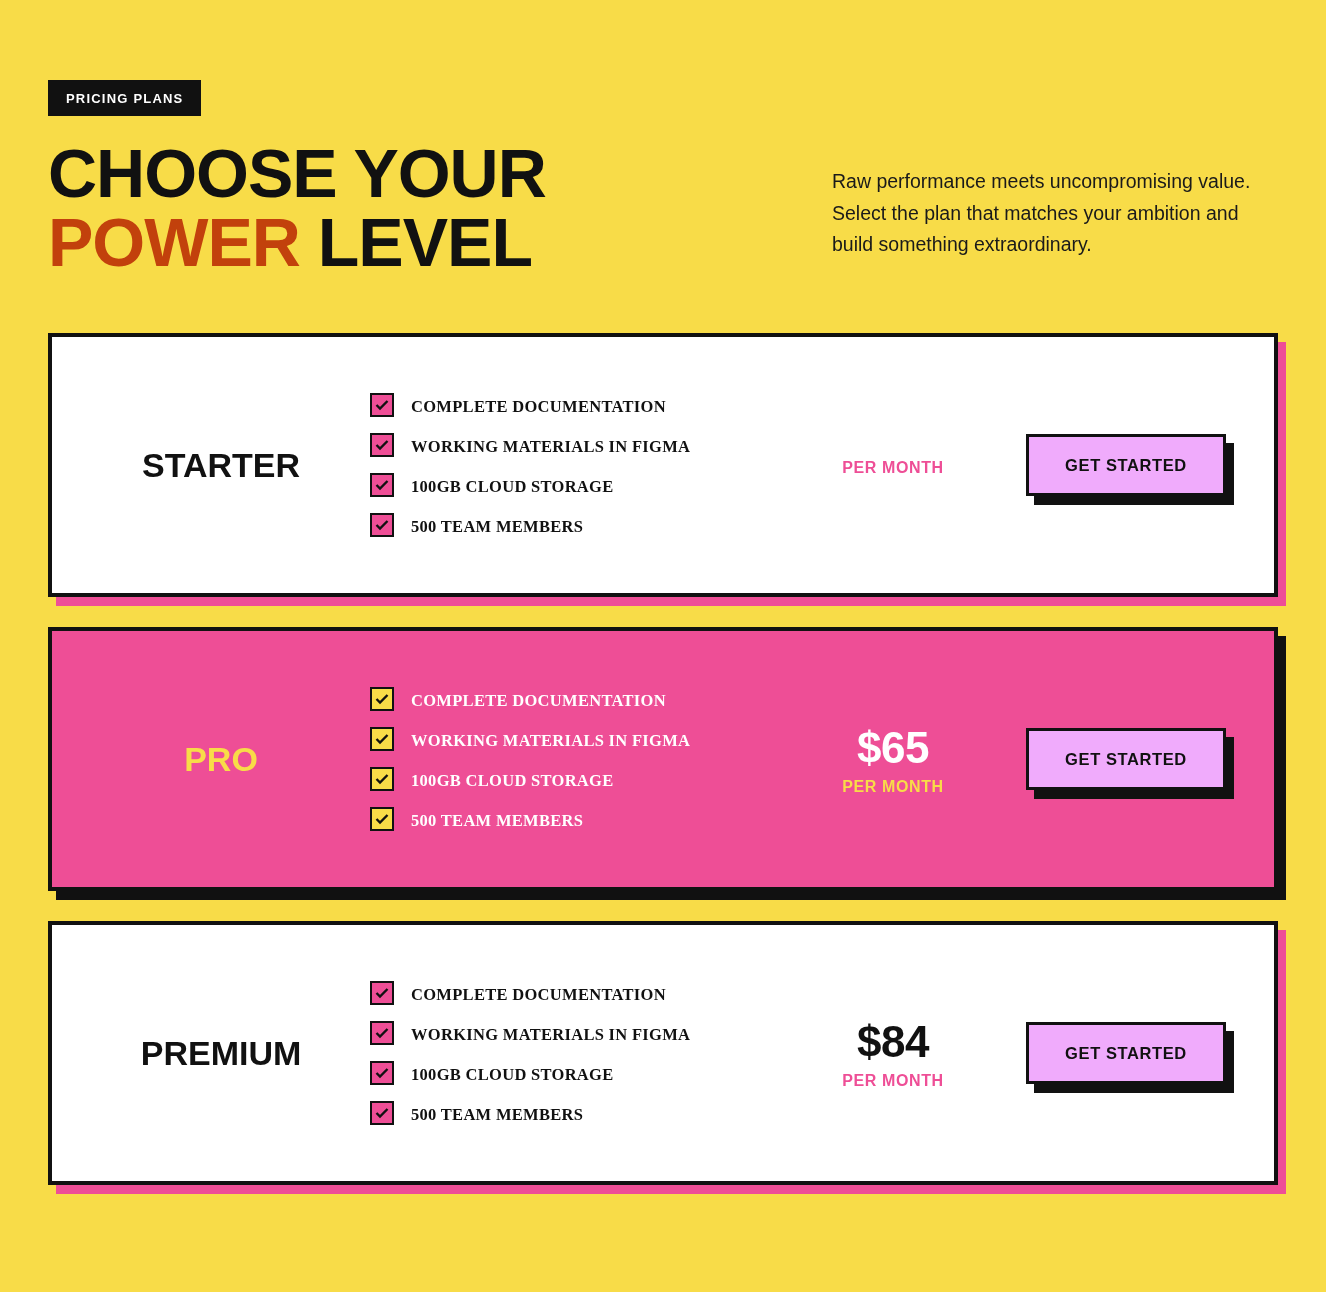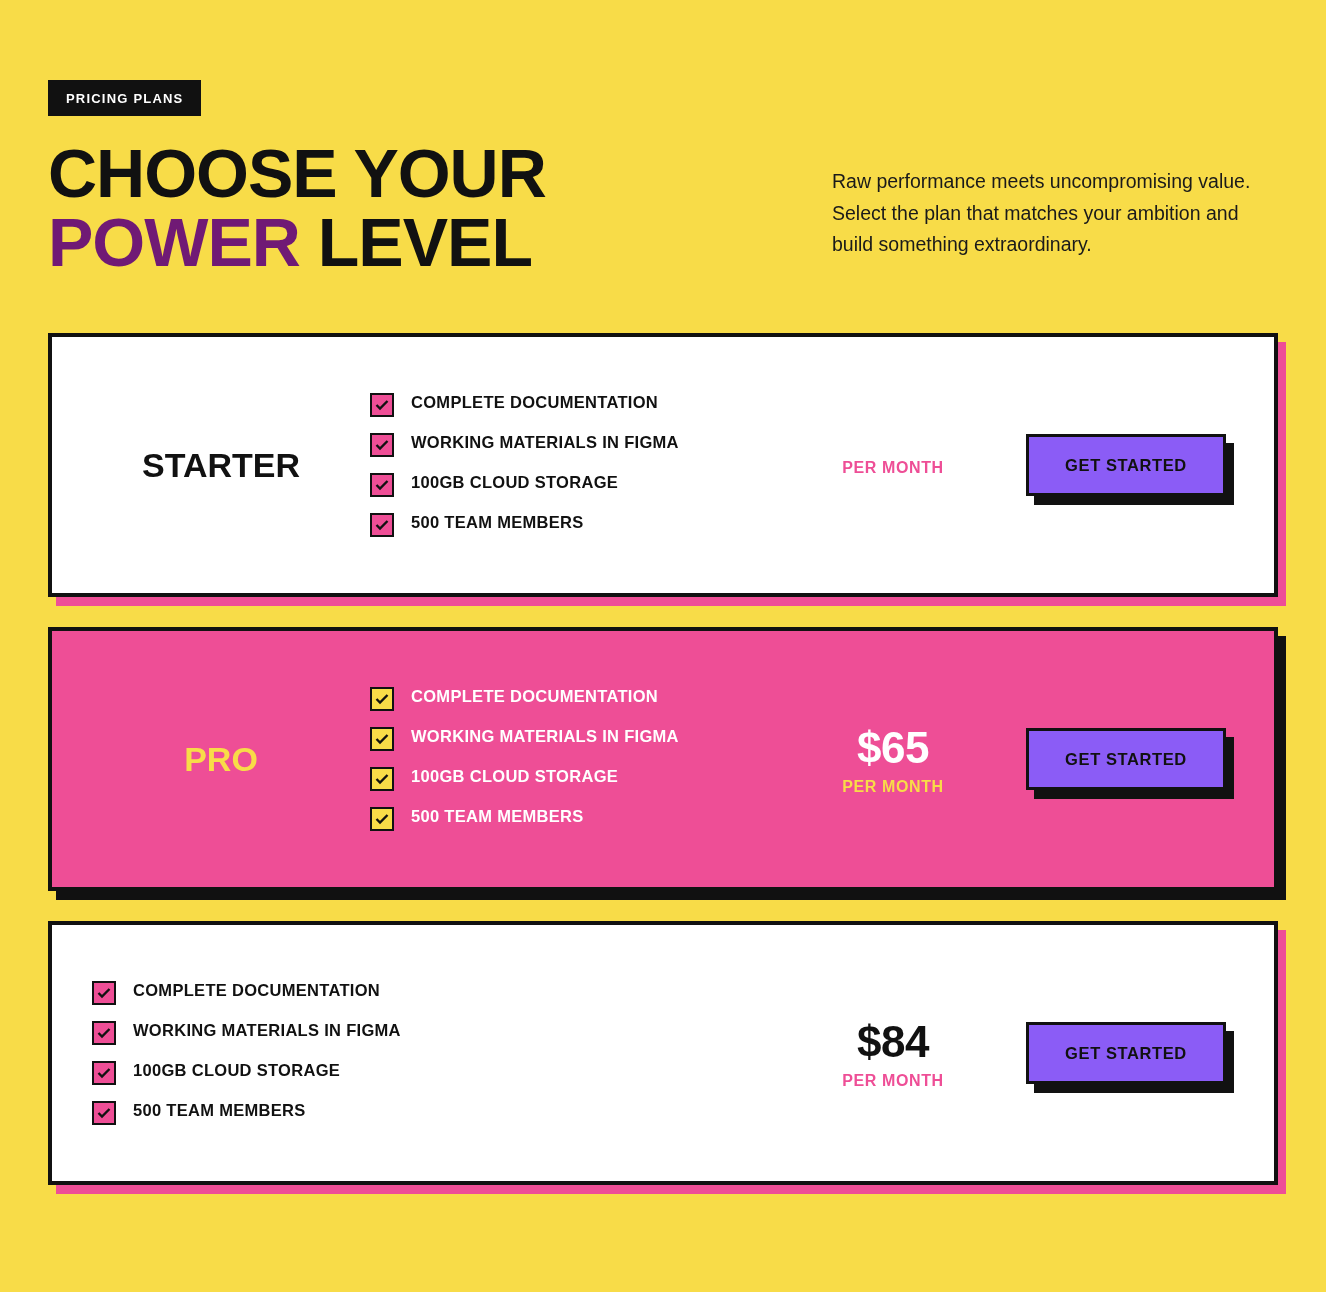--- a/index.html
+++ b/index.html
@@ -31,21 +31,21 @@
   }
   .headline {
     margin-top: 24px;
     font-size: 68px;
     line-height: 0.98;
     font-weight: 700;
     letter-spacing: -1px;
     color: #111111;
     text-transform: uppercase;
   }
-  .headline .pink { color: #701a75; }
+  .headline .pink { color: #c2410c; }
   .headline .l2 { display: block; margin-top: 2px; }
 
   .intro {
     position: absolute;
     left: 832px;
     top: 166px;
     width: 450px;
     font-size: 19.5px;
     line-height: 1.62;
     color: #1A1A1A;
@@ -87,22 +87,23 @@
     font-weight: 800;
     letter-spacing: 0px;
     text-transform: uppercase;
     color: #111111;
   }
   .plan-name.yellow { color: #F8DC48; }
 
   .features { flex: 1 1 auto; padding-left: 10px; }
   .feature {
     display: flex;
-    align-items: flex-start;
+    align-items: flex-end;
     margin-bottom: 16px;
+    font-family: Liberation Serif, serif;
   }
   .feature:last-child { margin-bottom: 0; }
   .check {
     width: 24px;
     height: 24px;
     flex: 0 0 24px;
     background: #EE4E96;
     border: 2px solid #111111;
     margin-right: 17px;
     display: flex;
@@ -151,21 +152,21 @@
     height: 62px;
   }
   .cta-shadow {
     position: absolute;
     left: 8px; top: 9px; right: -8px; bottom: -9px;
     background: #111111;
   }
   .cta {
     position: absolute;
     inset: 0;
-    background: #8b5cf6;
+    background: #f0abfc;
     border: 3px solid #111111;
     display: flex;
     align-items: center;
     justify-content: center;
     font-size: 16.5px;
     font-weight: bold;
     letter-spacing: 0.6px;
     text-transform: uppercase;
     color: #111111;
     cursor: pointer;
@@ -280,20 +281,21 @@
         <div class="cta-wrap">
           <div class="cta-shadow"></div>
           <button class="cta">GET STARTED</button>
         </div>
       </div>
     </div>
 
     <div class="card-wrap">
       <div class="shadow pinkish"></div>
       <div class="card white">
+        <div class="plan-name">PREMIUM</div>
         <div class="features">
           <div class="feature">
             <span class="check">
                 <svg width="14" height="12" viewBox="0 0 14 12">
                   <path d="M1.5 6 L5 9.5 L12.5 2" stroke="#111111" stroke-width="2.4" fill="none"></path>
                 </svg>
               </span>
             <span class="feature-label">COMPLETE DOCUMENTATION</span>
           </div>
           <div class="feature">

